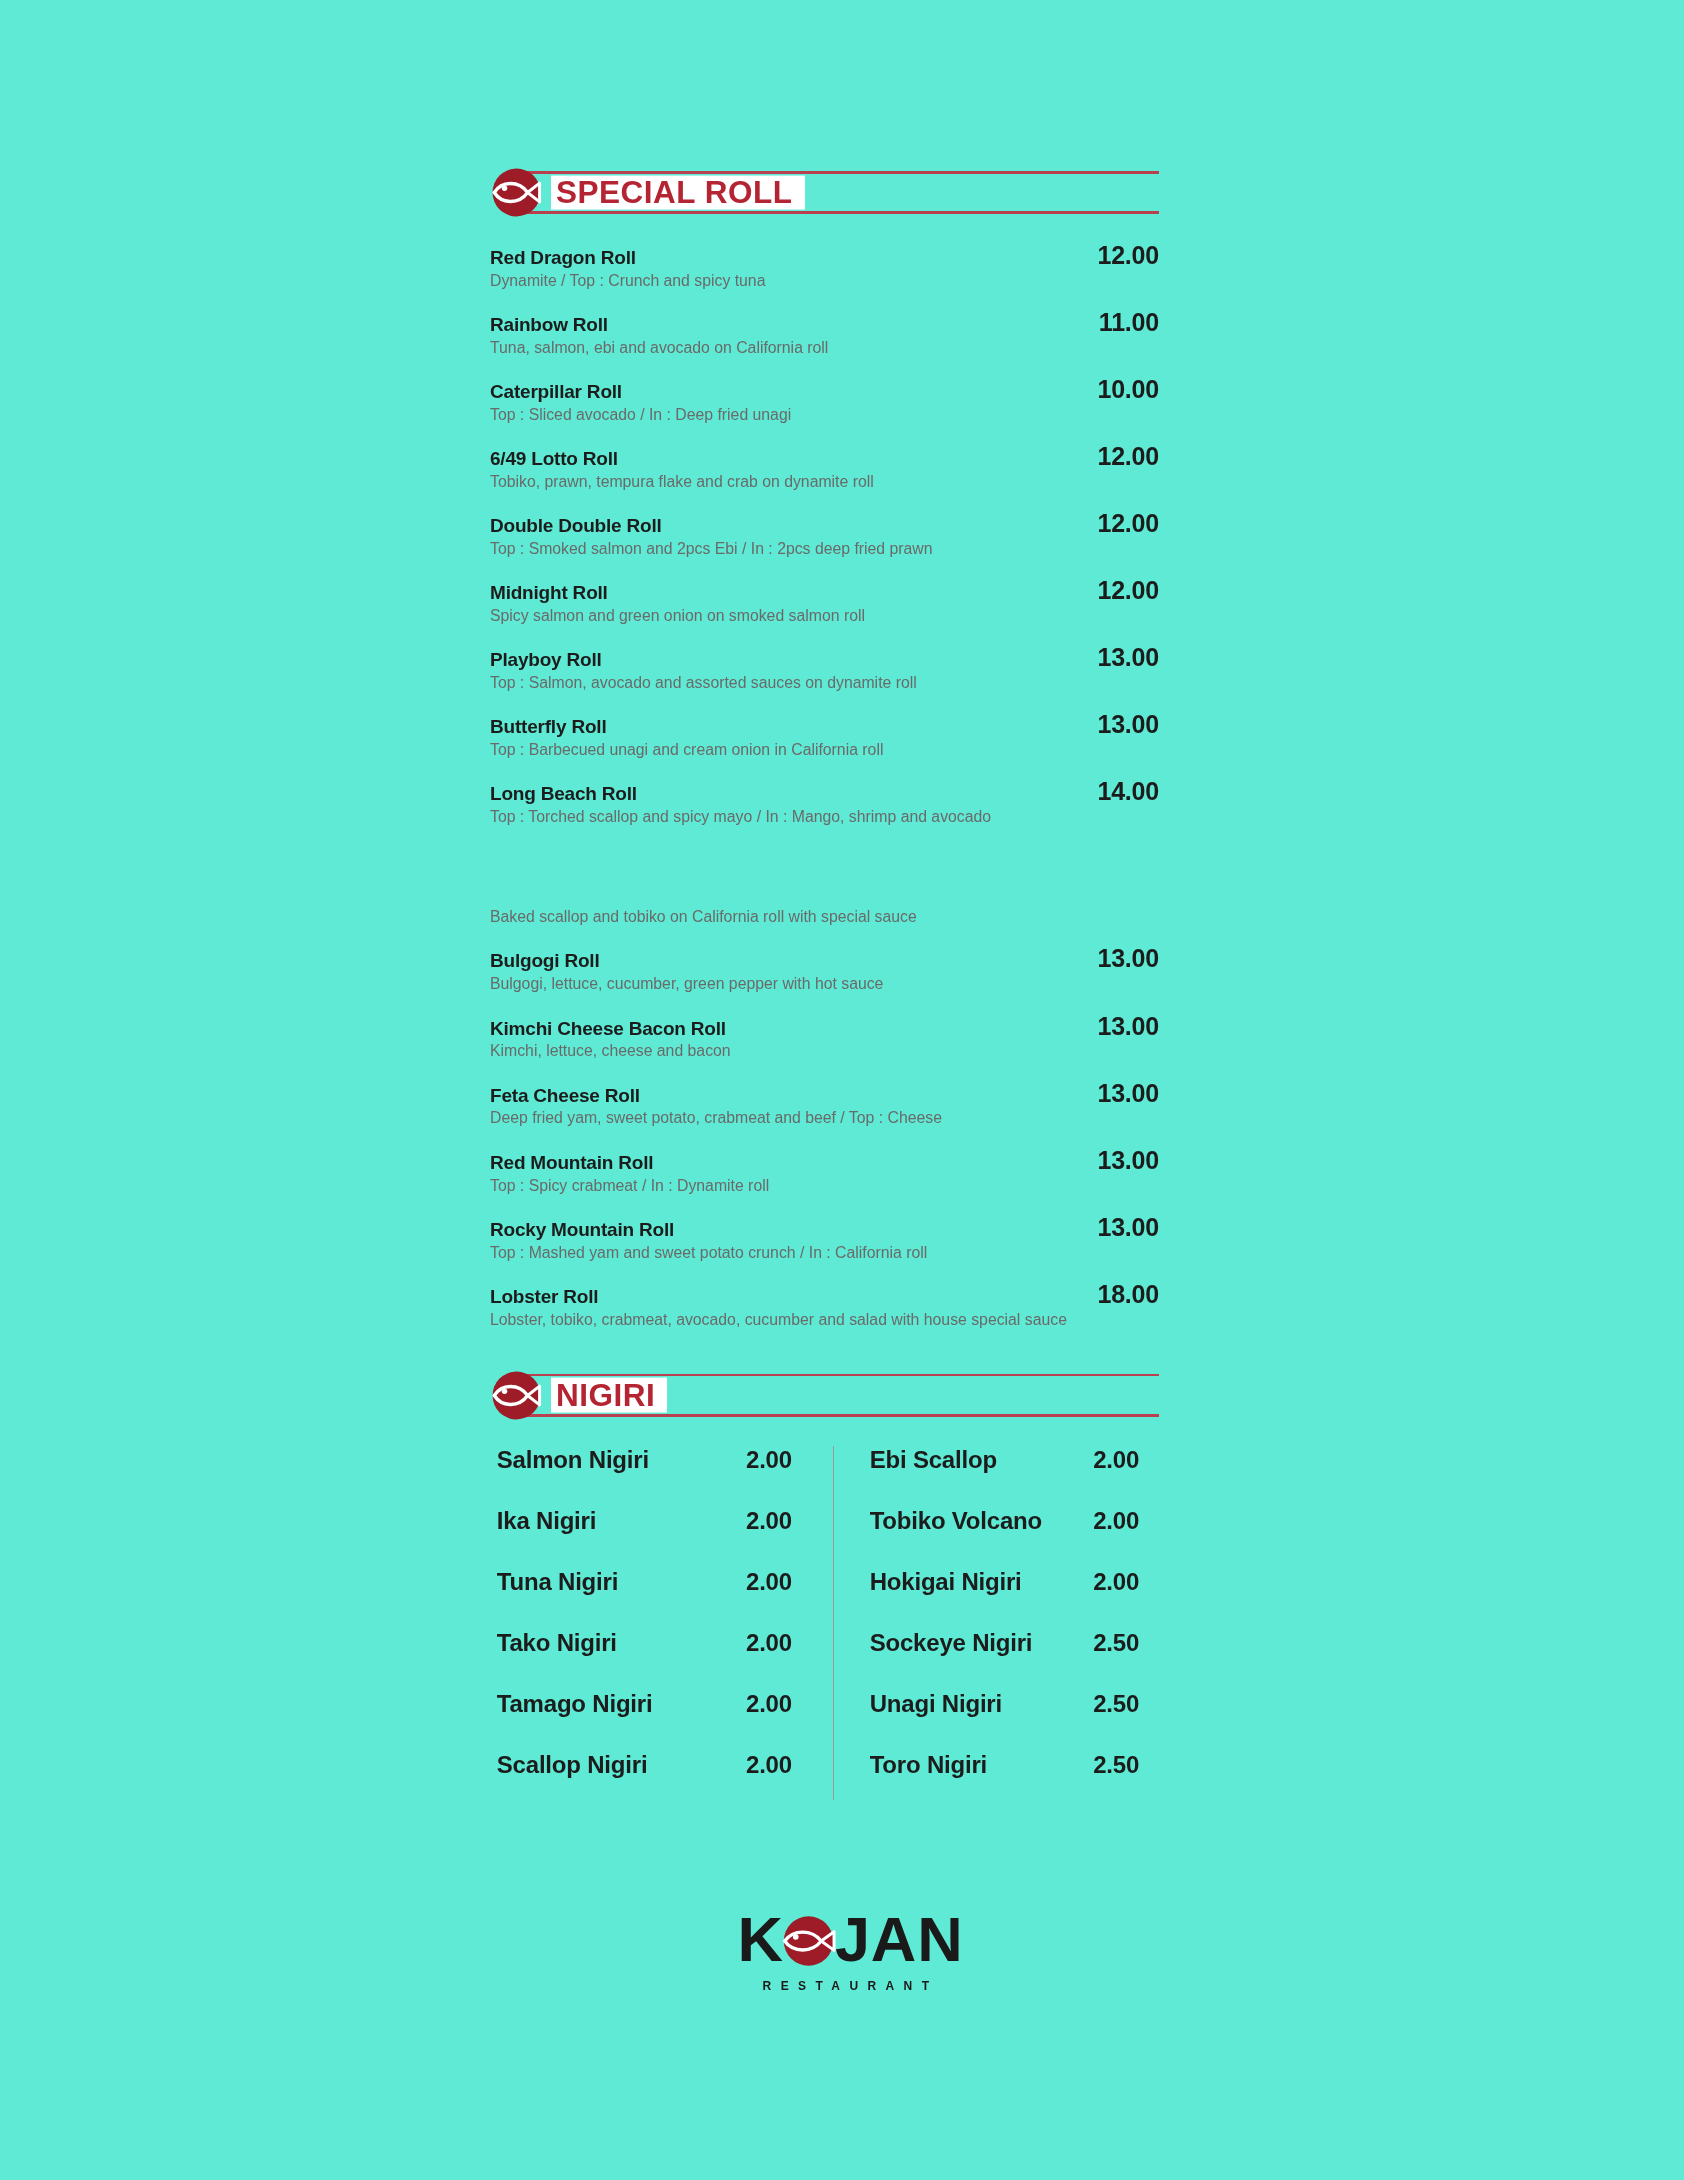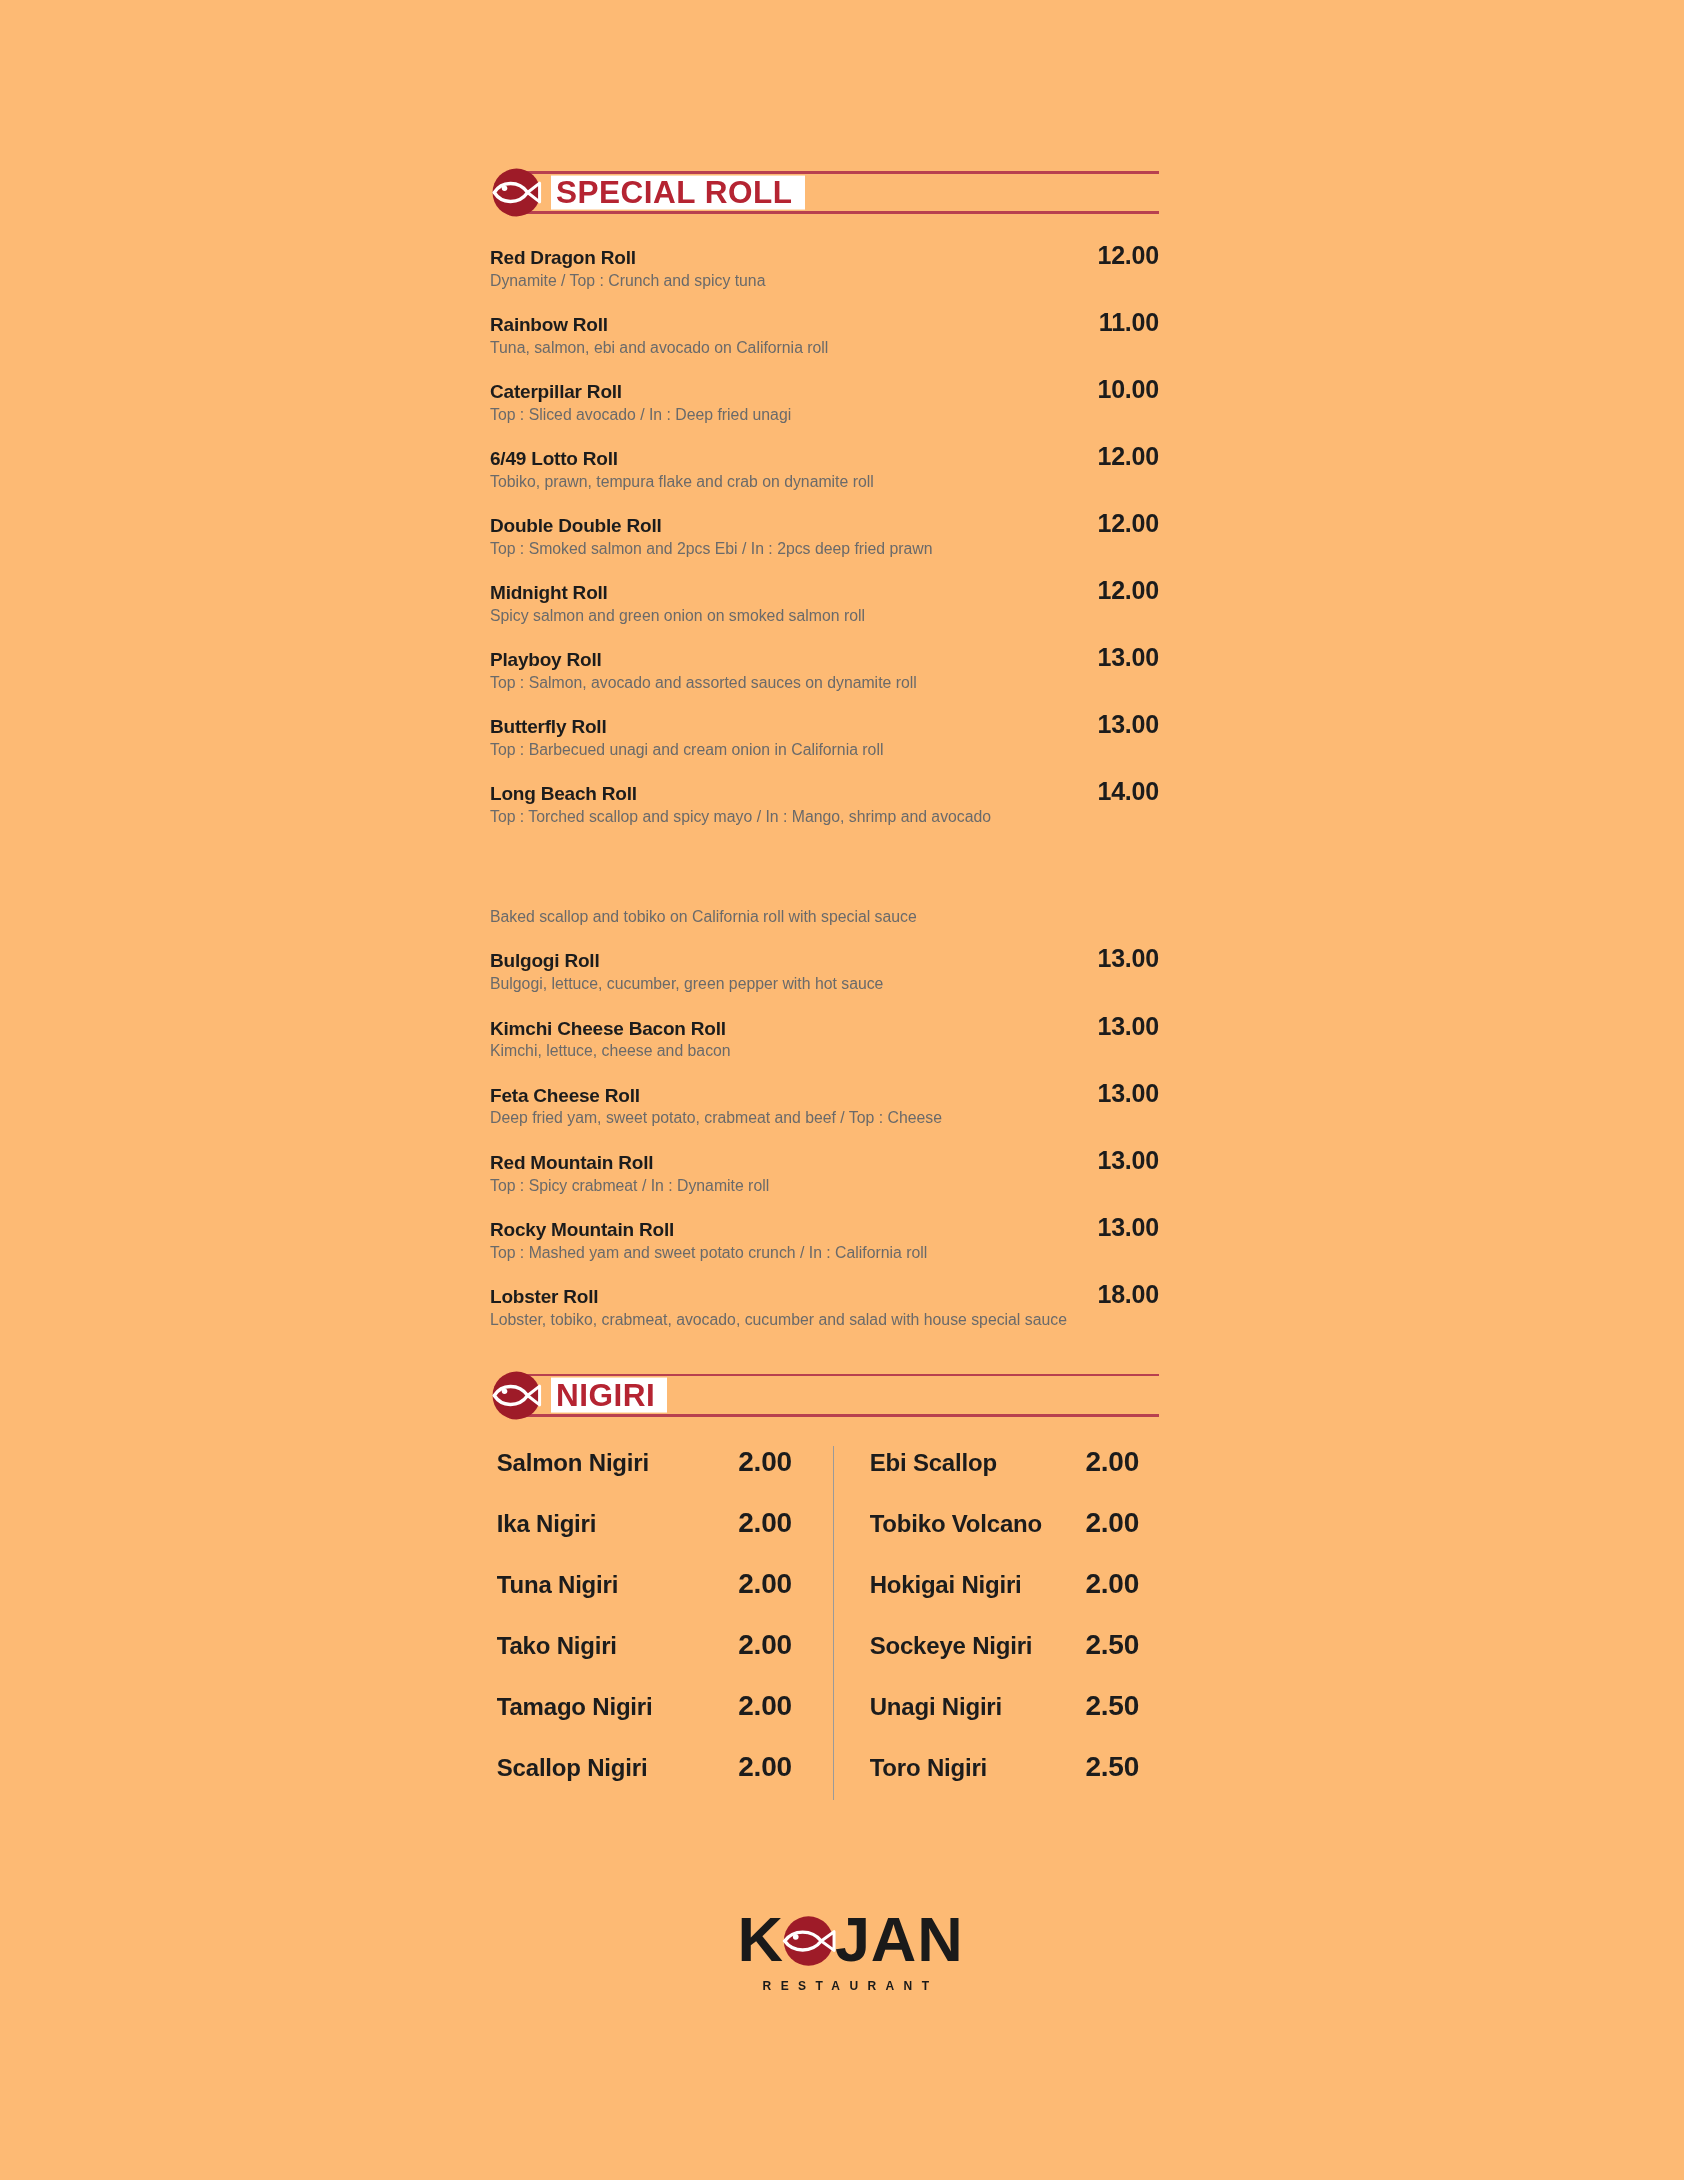--- a/index.html
+++ b/index.html
@@ -12,21 +12,21 @@
     width: 1685px;
     height: 2181px;
     font-family: "Liberation Sans", sans-serif;
     -webkit-font-smoothing: antialiased;
   }
 
   .page {
     position: relative;
     width: 1685px;
     height: 2181px;
-    background: #fdba74;
+    background: #5eead4;
     overflow: hidden;
   }
 
   
   .content {
     position: absolute;
     left: 490px;
     top: 166px;
     width: 669px;
   }
@@ -148,21 +148,21 @@
   .nigiri-cell.right { grid-column: 3; padding-left: 36px; }
   .nigiri-name {
     font-size: 24px;
     font-weight: bold;
     color: #1c1c1c;
     letter-spacing: -0.2px;
     white-space: nowrap;
     flex: 0 0 auto;
   }
   .nigiri-price {
-    font-size: 28px;
+    font-size: 24px;
     font-weight: bold;
     color: #1c1c1c;
     letter-spacing: -0.2px;
     white-space: nowrap;
     margin-left: auto;
     padding-right: 15.3px;
   }
   .nigiri-cell.right .nigiri-price { padding-right: 25.6px; }
 
   

